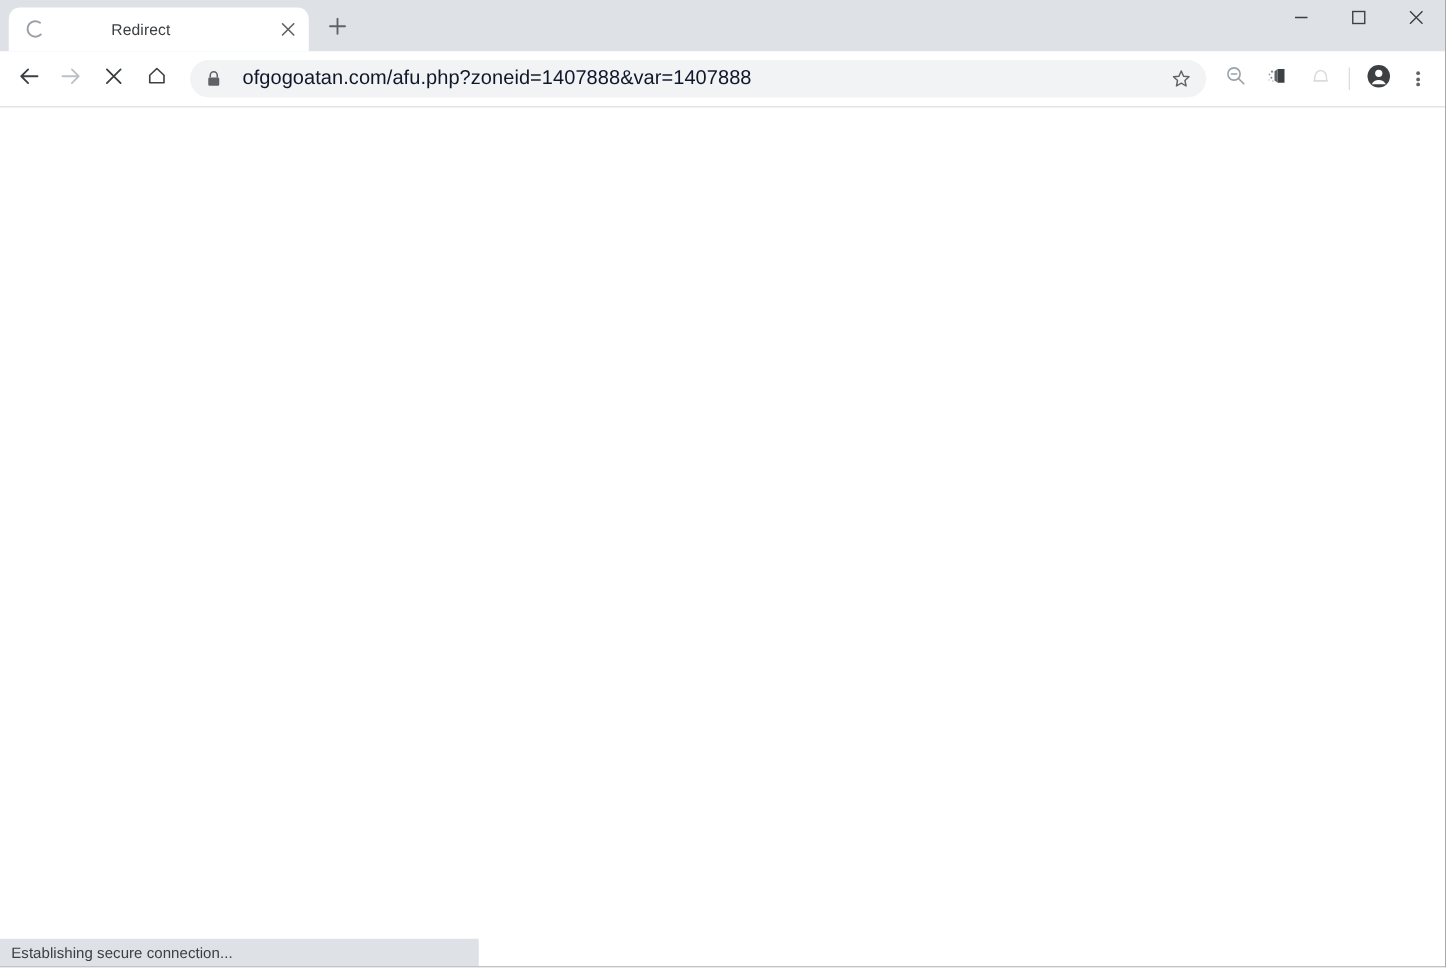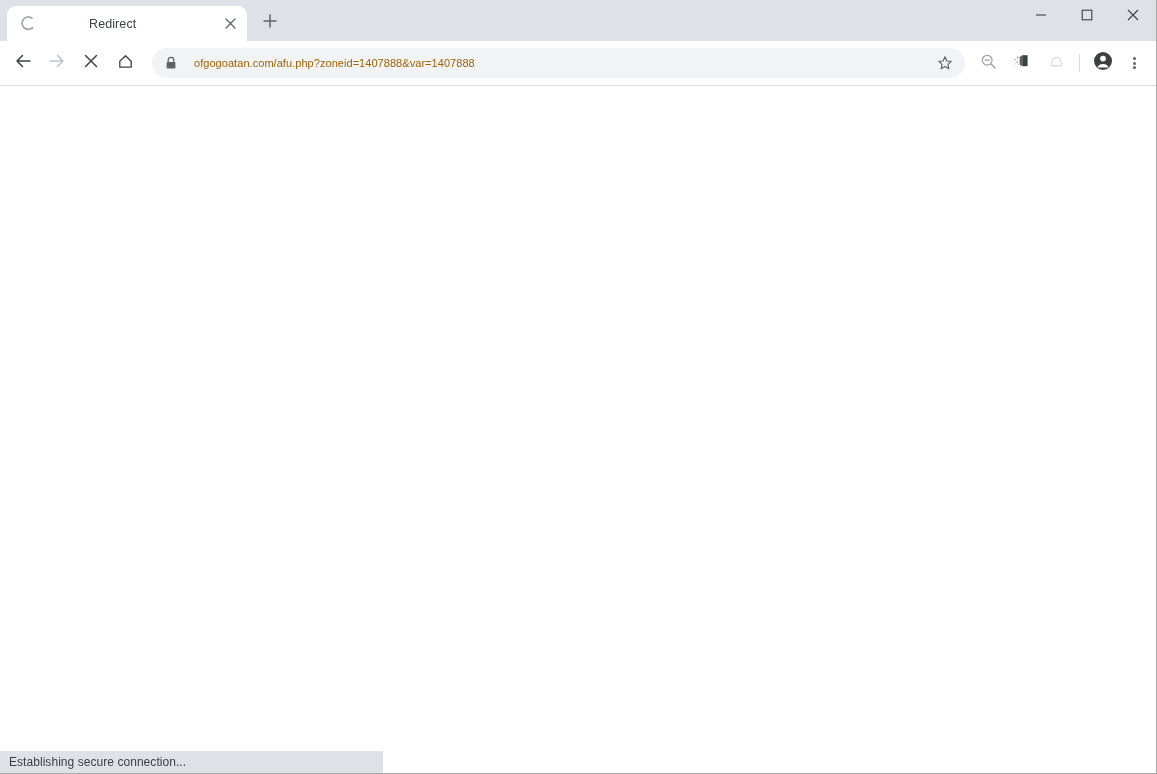--- a/index.html
+++ b/index.html
@@ -146,22 +146,22 @@
   .lock-icon {
     flex: 0 0 auto;
     display: flex;
     align-items: center;
     width: 14px;
   }
 
   .omnibox-url {
     flex: 1 1 auto;
     margin-left: 15px;
-    font-size: 11px;
-    color: #a16207;
+    font-size: 16px;
+    color: #0f172a;
     white-space: nowrap;
     overflow: hidden;
     text-overflow: ellipsis;
     letter-spacing: 0.05px;
   }
 
   .star-btn {
     width: 28px;
     height: 28px;
     flex: 0 0 auto;

